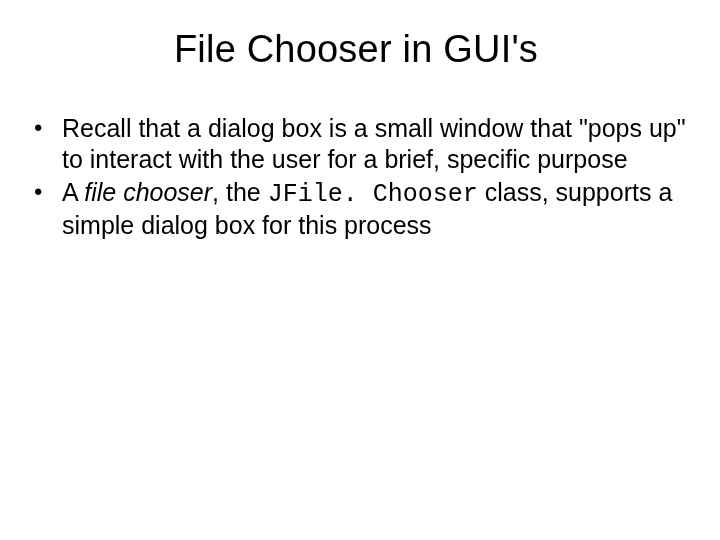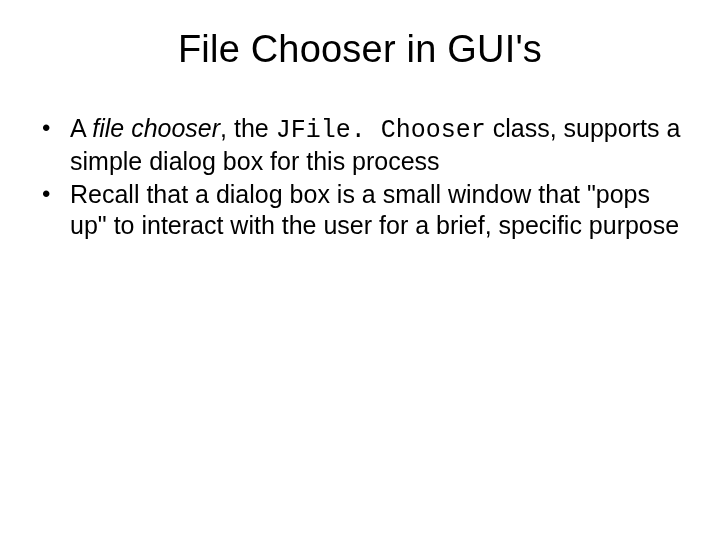--- a/index.html
+++ b/index.html
@@ -8,21 +8,21 @@
     width: 720px;
     height: 540px;
     background: #ffffff;
     font-family: Arial, Helvetica, sans-serif;
     color: #000000;
   }
   .slide {
     box-sizing: border-box;
     width: 720px;
     height: 540px;
-    padding: 24px 28px 0 28px;
+    padding: 24px 28px 0 20px;
   }
   .title {
     text-align: center;
     font-size: 38px;
     font-weight: 400;
     margin: 4px 0 42px 0;
     letter-spacing: 0.2px;
   }
   .bullets {
     list-style: none;
@@ -55,19 +55,19 @@
   }
 </style>
 </head>
 <body>
 
 <div class="slide">
   <h1 class="title">File Chooser in GUI's</h1>
 
   <ul class="bullets">
     <li>
-      <span>A </span><span class="italic">file chooser</span><span>, the </span><span class="mono">JFile. Chooser</span><span> class, supports a simple dialog box for this process</span>
+      <span>Recall that a dialog box is a small window that "pops up" to interact with the user for a brief, specific purpose</span>
     </li>
     <li>
-      <span>Recall that a dialog box is a small window that "pops up" to interact with the user for a brief, specific purpose</span>
+      <span>A </span><span class="italic">file chooser</span><span>, the </span><span class="mono">JFile. Chooser</span><span> class, supports a simple dialog box for this process</span>
     </li>
   </ul>
 </div>
 
 </body></html>

